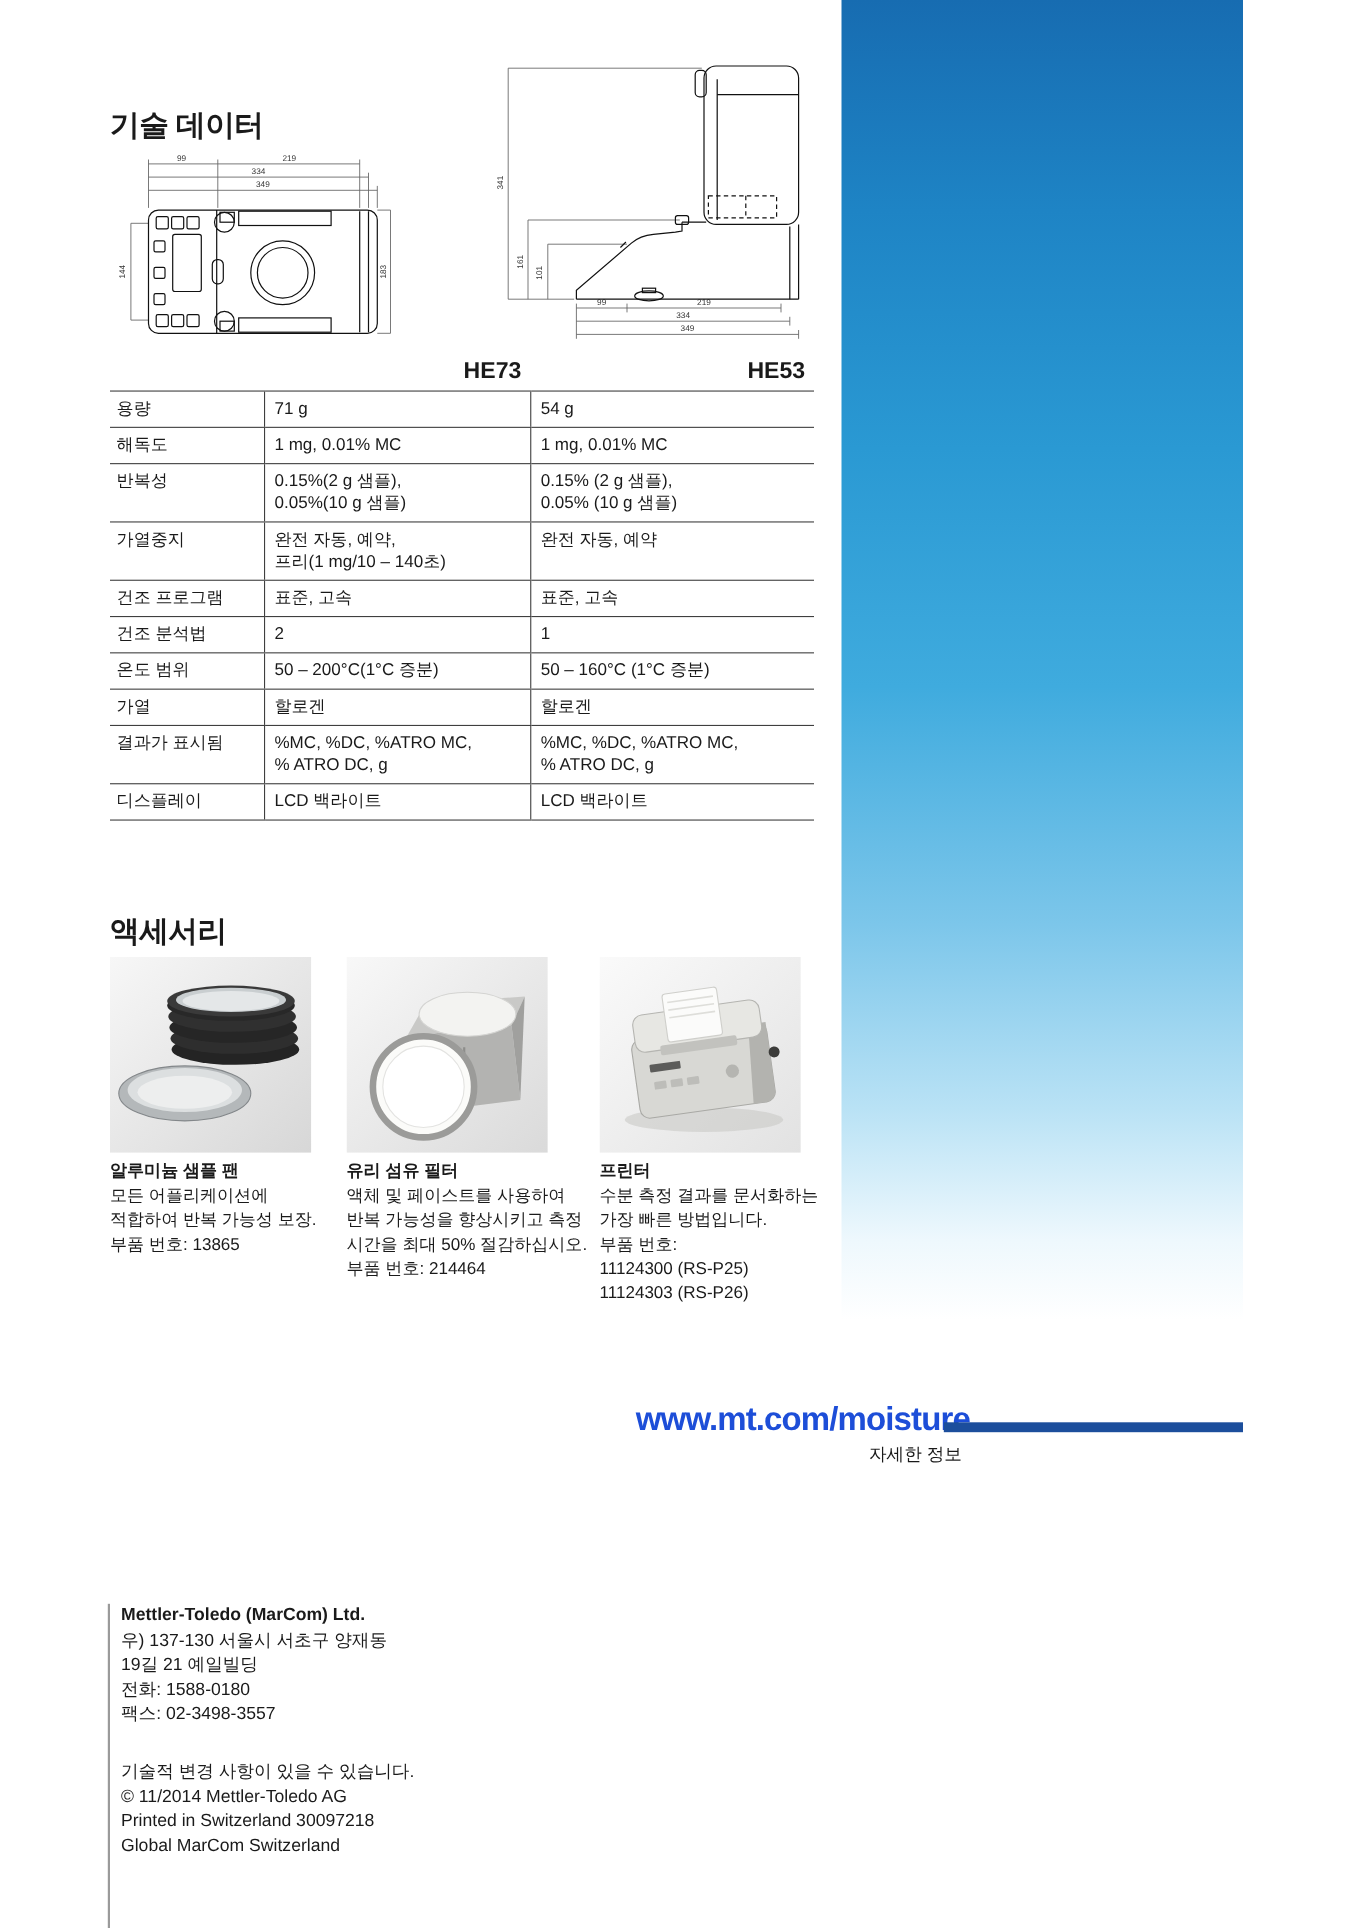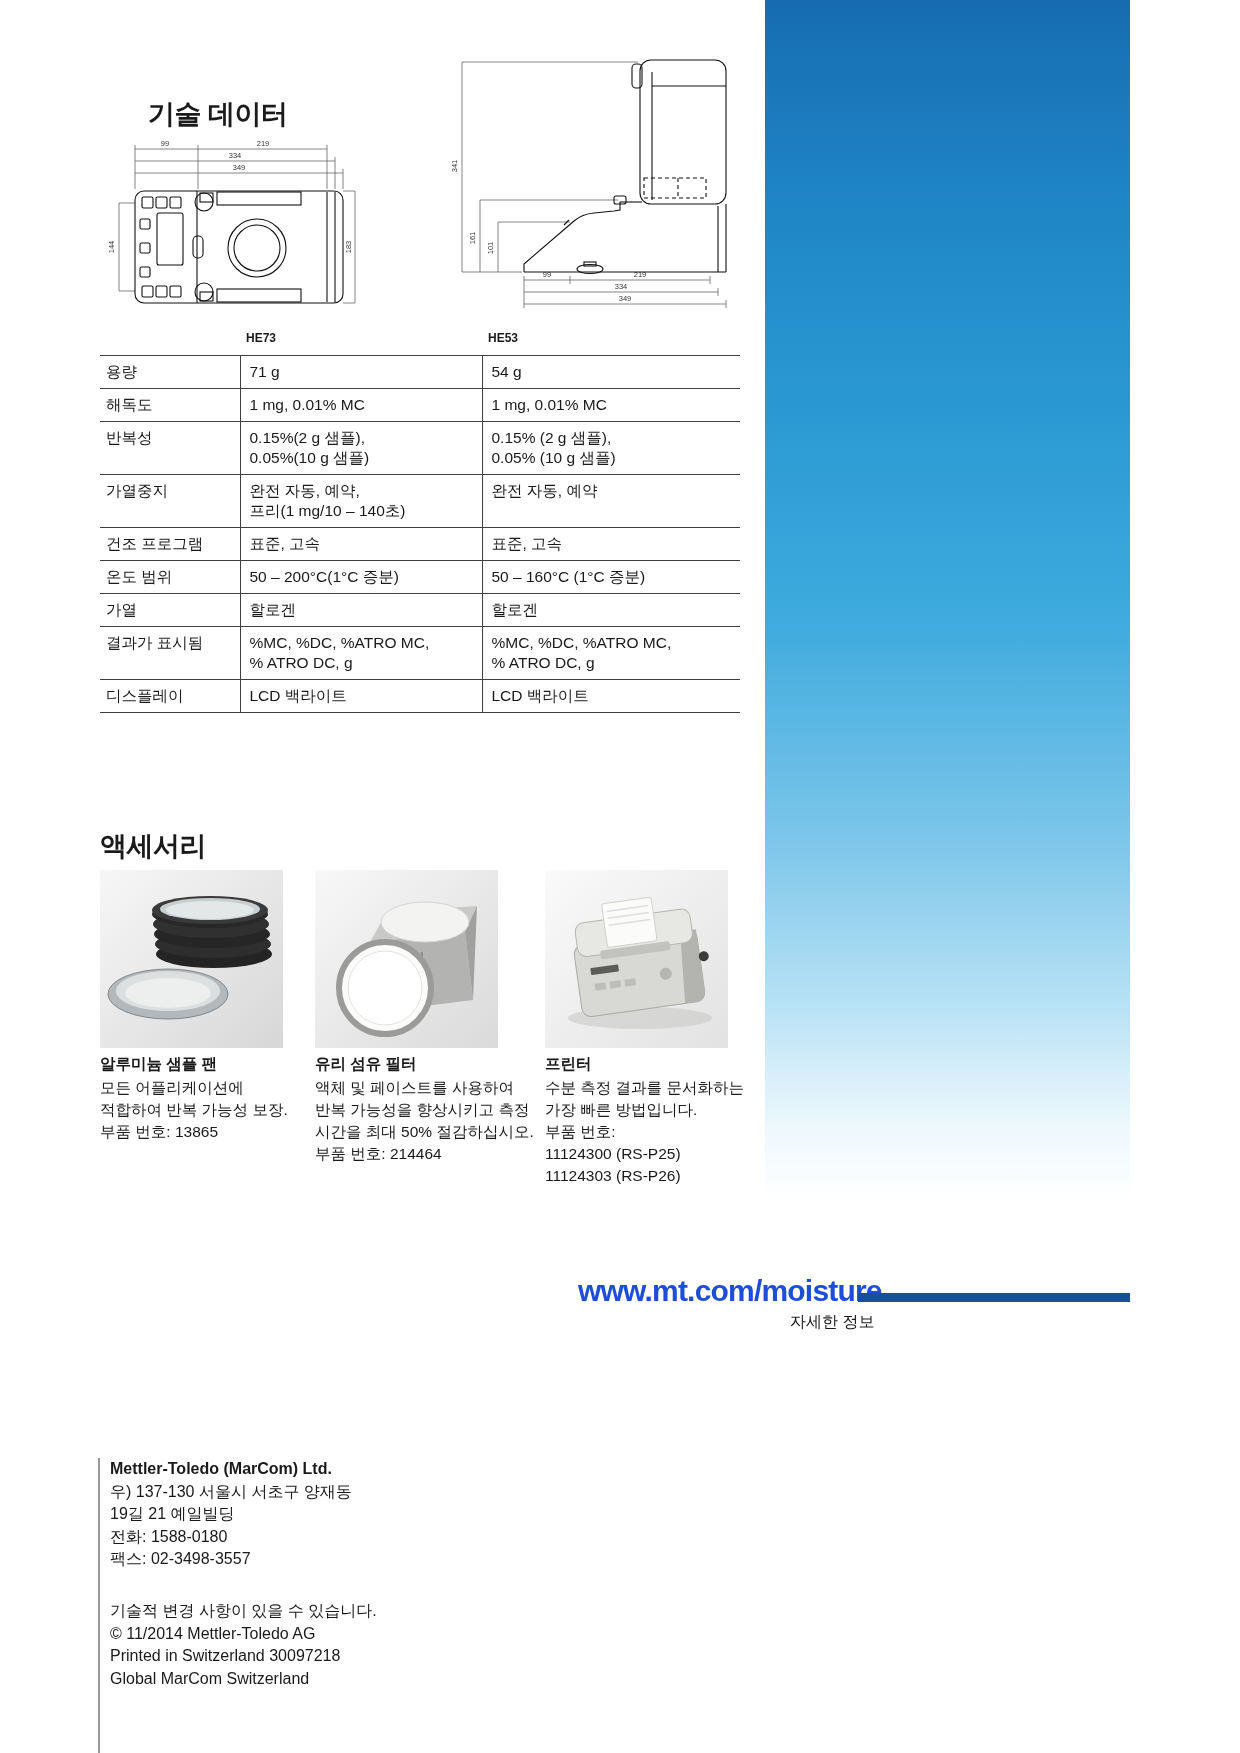--- a/index.html
+++ b/index.html
@@ -10,37 +10,37 @@
     color:#1a1a1a;
   }
   .blue-band {
     position:absolute; left:765px; top:0; width:365px; height:1200px;
     background:linear-gradient(180deg,
       #176cb1 0%, #1e84c5 16%, #2a99d3 34%, #3fabde 52%,
       #7cc6ea 70%, #b9e2f5 84%, #eef8fd 94%, #ffffff 100%);
   }
   .h-title {
     position:absolute; left:100px; top:96px;
-    font-size:27px; font-weight:700; letter-spacing:-0.5px;margin-left:48px;
+    font-size:27px; font-weight:700; letter-spacing:-0.5px;
   }
   .h-acc {
     position:absolute; left:100px; top:828px;
     font-size:27px; font-weight:700; letter-spacing:-0.5px;
   }
   .drawing { position:absolute; }
   .d-top  { left:105px; top:133px; }
   .d-side { left:438px; top:50px; }
 
   .spec-table {
     position:absolute; left:100px; top:326px; width:640px;
     border-collapse:collapse; font-size:15.5px; line-height:20px;
   }
   .spec-table th {
-    text-align:left; font-weight:700; padding:2px 8px 7px 6px;
-    border-bottom:1px solid #3f3f3f; font-size:12px;
+    text-align:right; font-weight:700; padding:2px 8px 7px 6px;
+    border-bottom:1px solid #3f3f3f; font-size:21px;
   }
   .spec-table td {
     padding:6px 8px 6px 6px; border-bottom:1px solid #3f3f3f;
     vertical-align:top; white-space:pre-line;
   }
   .spec-table td + td { border-left:1px solid #3f3f3f; padding-left:9px; }
   .spec-table col.c1 { width:140px; }
   .spec-table col.c2 { width:242px; }
 
   .photo { position:absolute; top:870px; width:183px; height:178px; }
@@ -237,20 +237,25 @@
           <td>완전 자동, 예약,
 프리(1 mg/10 – 140초)</td>
           <td>완전 자동, 예약</td>
         </tr>
       <tr>
           <td>건조 프로그램</td>
           <td>표준, 고속</td>
           <td>표준, 고속</td>
         </tr>
       <tr>
+          <td>건조 분석법</td>
+          <td>2</td>
+          <td>1</td>
+        </tr>
+      <tr>
           <td>온도 범위</td>
           <td>50 – 200°C(1°C 증분)</td>
           <td>50 – 160°C (1°C 증분)</td>
         </tr>
       <tr>
           <td>가열</td>
           <td>할로겐</td>
           <td>할로겐</td>
         </tr>
       <tr>

